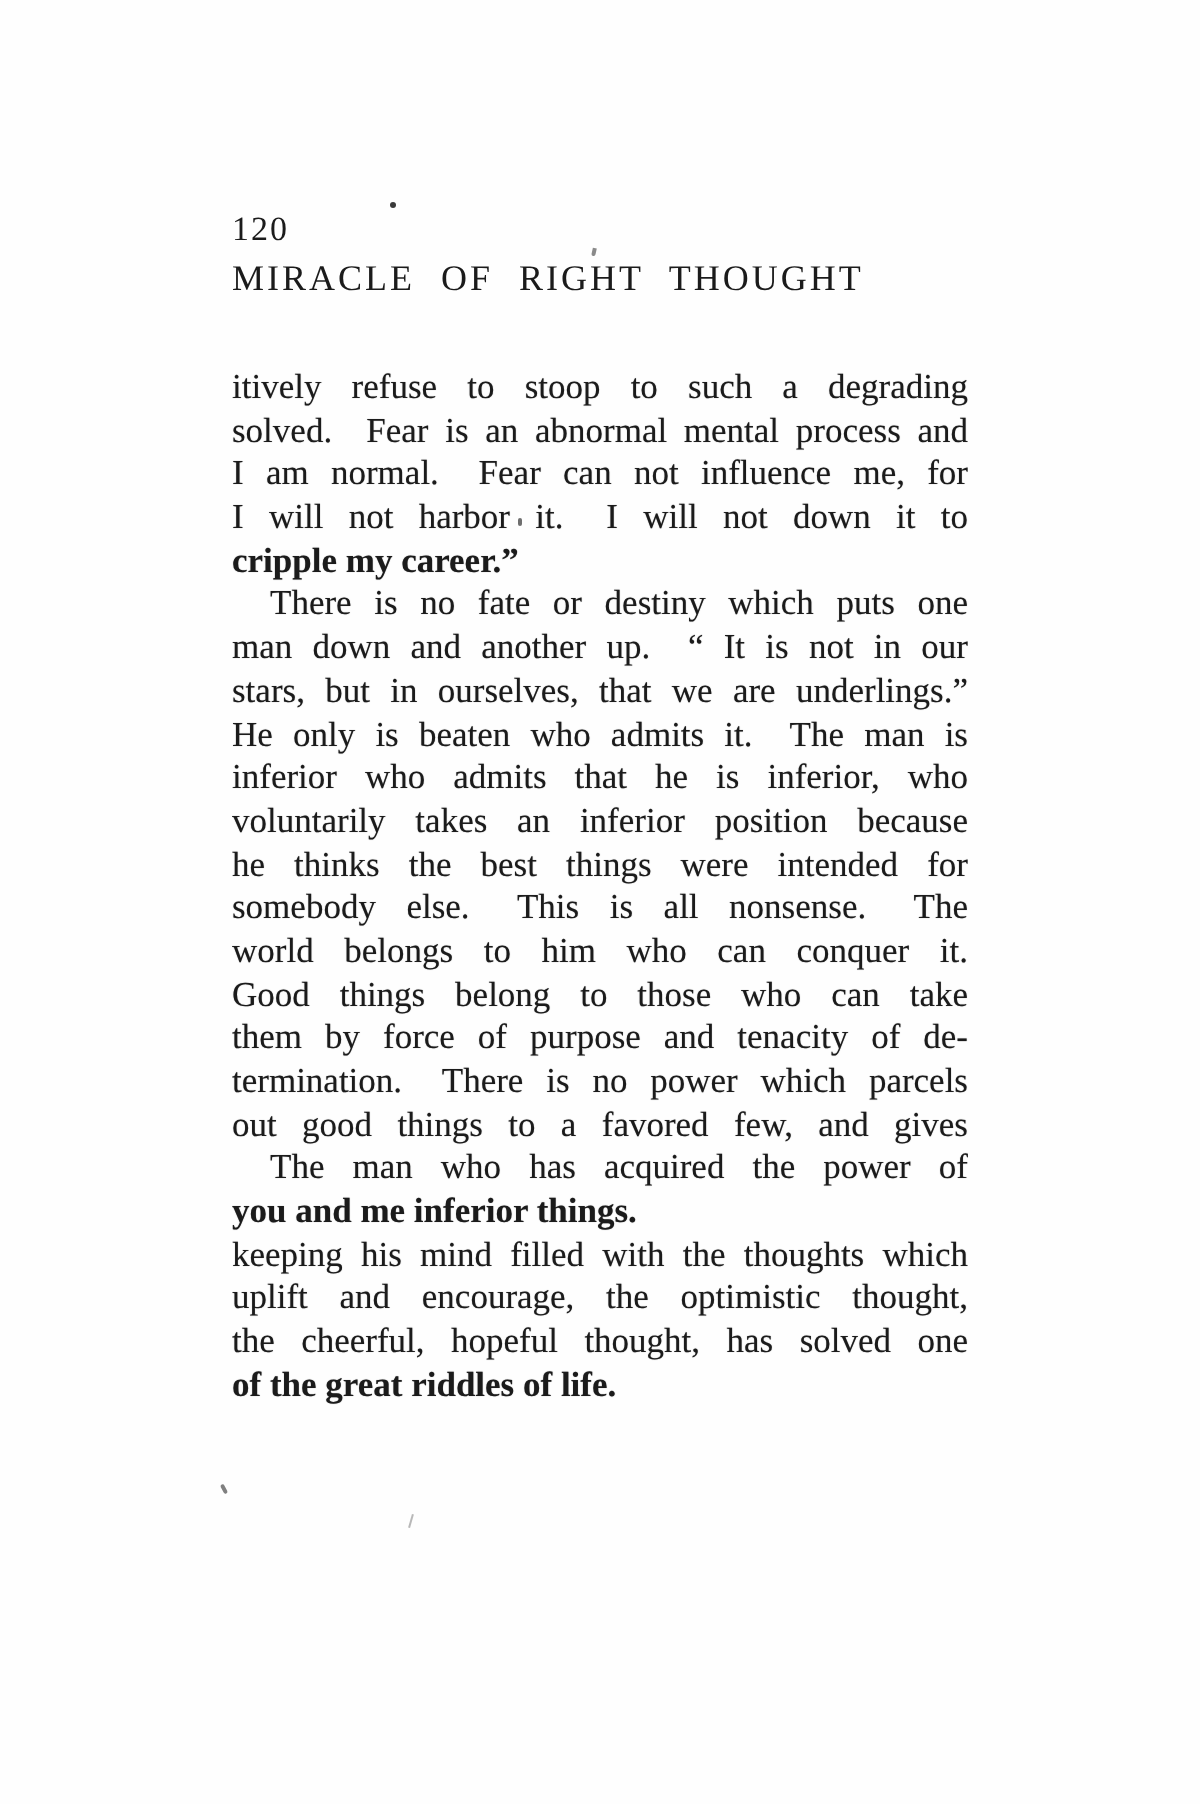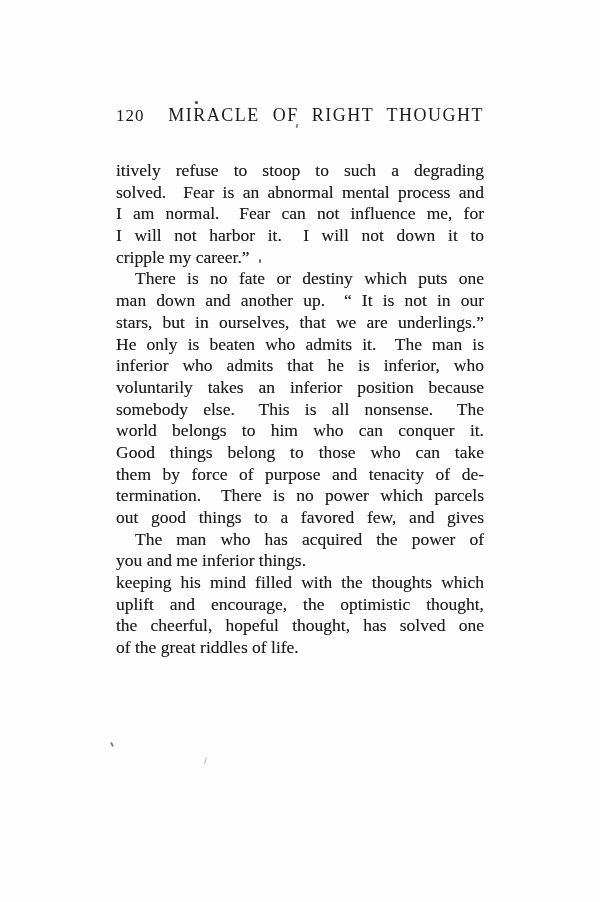--- a/index.html
+++ b/index.html
@@ -21,20 +21,21 @@
     left: 116px;
     top: 103px;
     width: 368px;
   }
   .running-head {
     display: flex;
     justify-content: space-between;
     align-items: baseline;
     line-height: 24px;
     white-space: nowrap;
+    flex-direction: column;
   }
   .page-number {
     font-size: 17px;
     letter-spacing: 1px;
   }
   .running-title {
     font-size: 18px;
     letter-spacing: 1.5px;
     word-spacing: 7px;
   }
@@ -47,20 +48,21 @@
   .line {
     text-align: justify;
     text-align-last: justify;
     height: 21.7px;
     overflow: hidden;
   }
   .line.para-start { padding-left: 19px; }
   .line.para-end {
     text-align: right;
     text-align-last: left;
+    font-weight: bold;
   }
   .speck {
     position: absolute;
     background: #444;
   }
   .speck-dot {
     left: 195px; top: 101px;
     width: 3px; height: 3px;
     border-radius: 50%;
     background: #3a3a3a;
@@ -111,20 +113,21 @@
       <div class="line">solved.  Fear is an abnormal mental process and</div>
       <div class="line">I am normal.  Fear can not influence me, for</div>
       <div class="line">I will not harbor it.  I will not down it to</div>
       <div class="line para-end">cripple my career.”</div>
       <div class="line para-start">There is no fate or destiny which puts one</div>
       <div class="line">man down and another up.  “ It is not in our</div>
       <div class="line">stars, but in ourselves, that we are underlings.”</div>
       <div class="line">He only is beaten who admits it.  The man is</div>
       <div class="line">inferior who admits that he is inferior, who</div>
       <div class="line">voluntarily takes an inferior position because</div>
+      <div class="line">he thinks the best things were intended for</div>
       <div class="line">somebody else.  This is all nonsense.  The</div>
       <div class="line">world belongs to him who can conquer it.</div>
       <div class="line">Good things belong to those who can take</div>
       <div class="line">them by force of purpose and tenacity of de-</div>
       <div class="line">termination.  There is no power which parcels</div>
       <div class="line">out good things to a favored few, and gives</div>
       <div class="line para-start">The man who has acquired the power of</div>
       <div class="line para-end">you and me inferior things.</div>
       <div class="line">keeping his mind filled with the thoughts which</div>
       <div class="line">uplift and encourage, the optimistic thought,</div>

